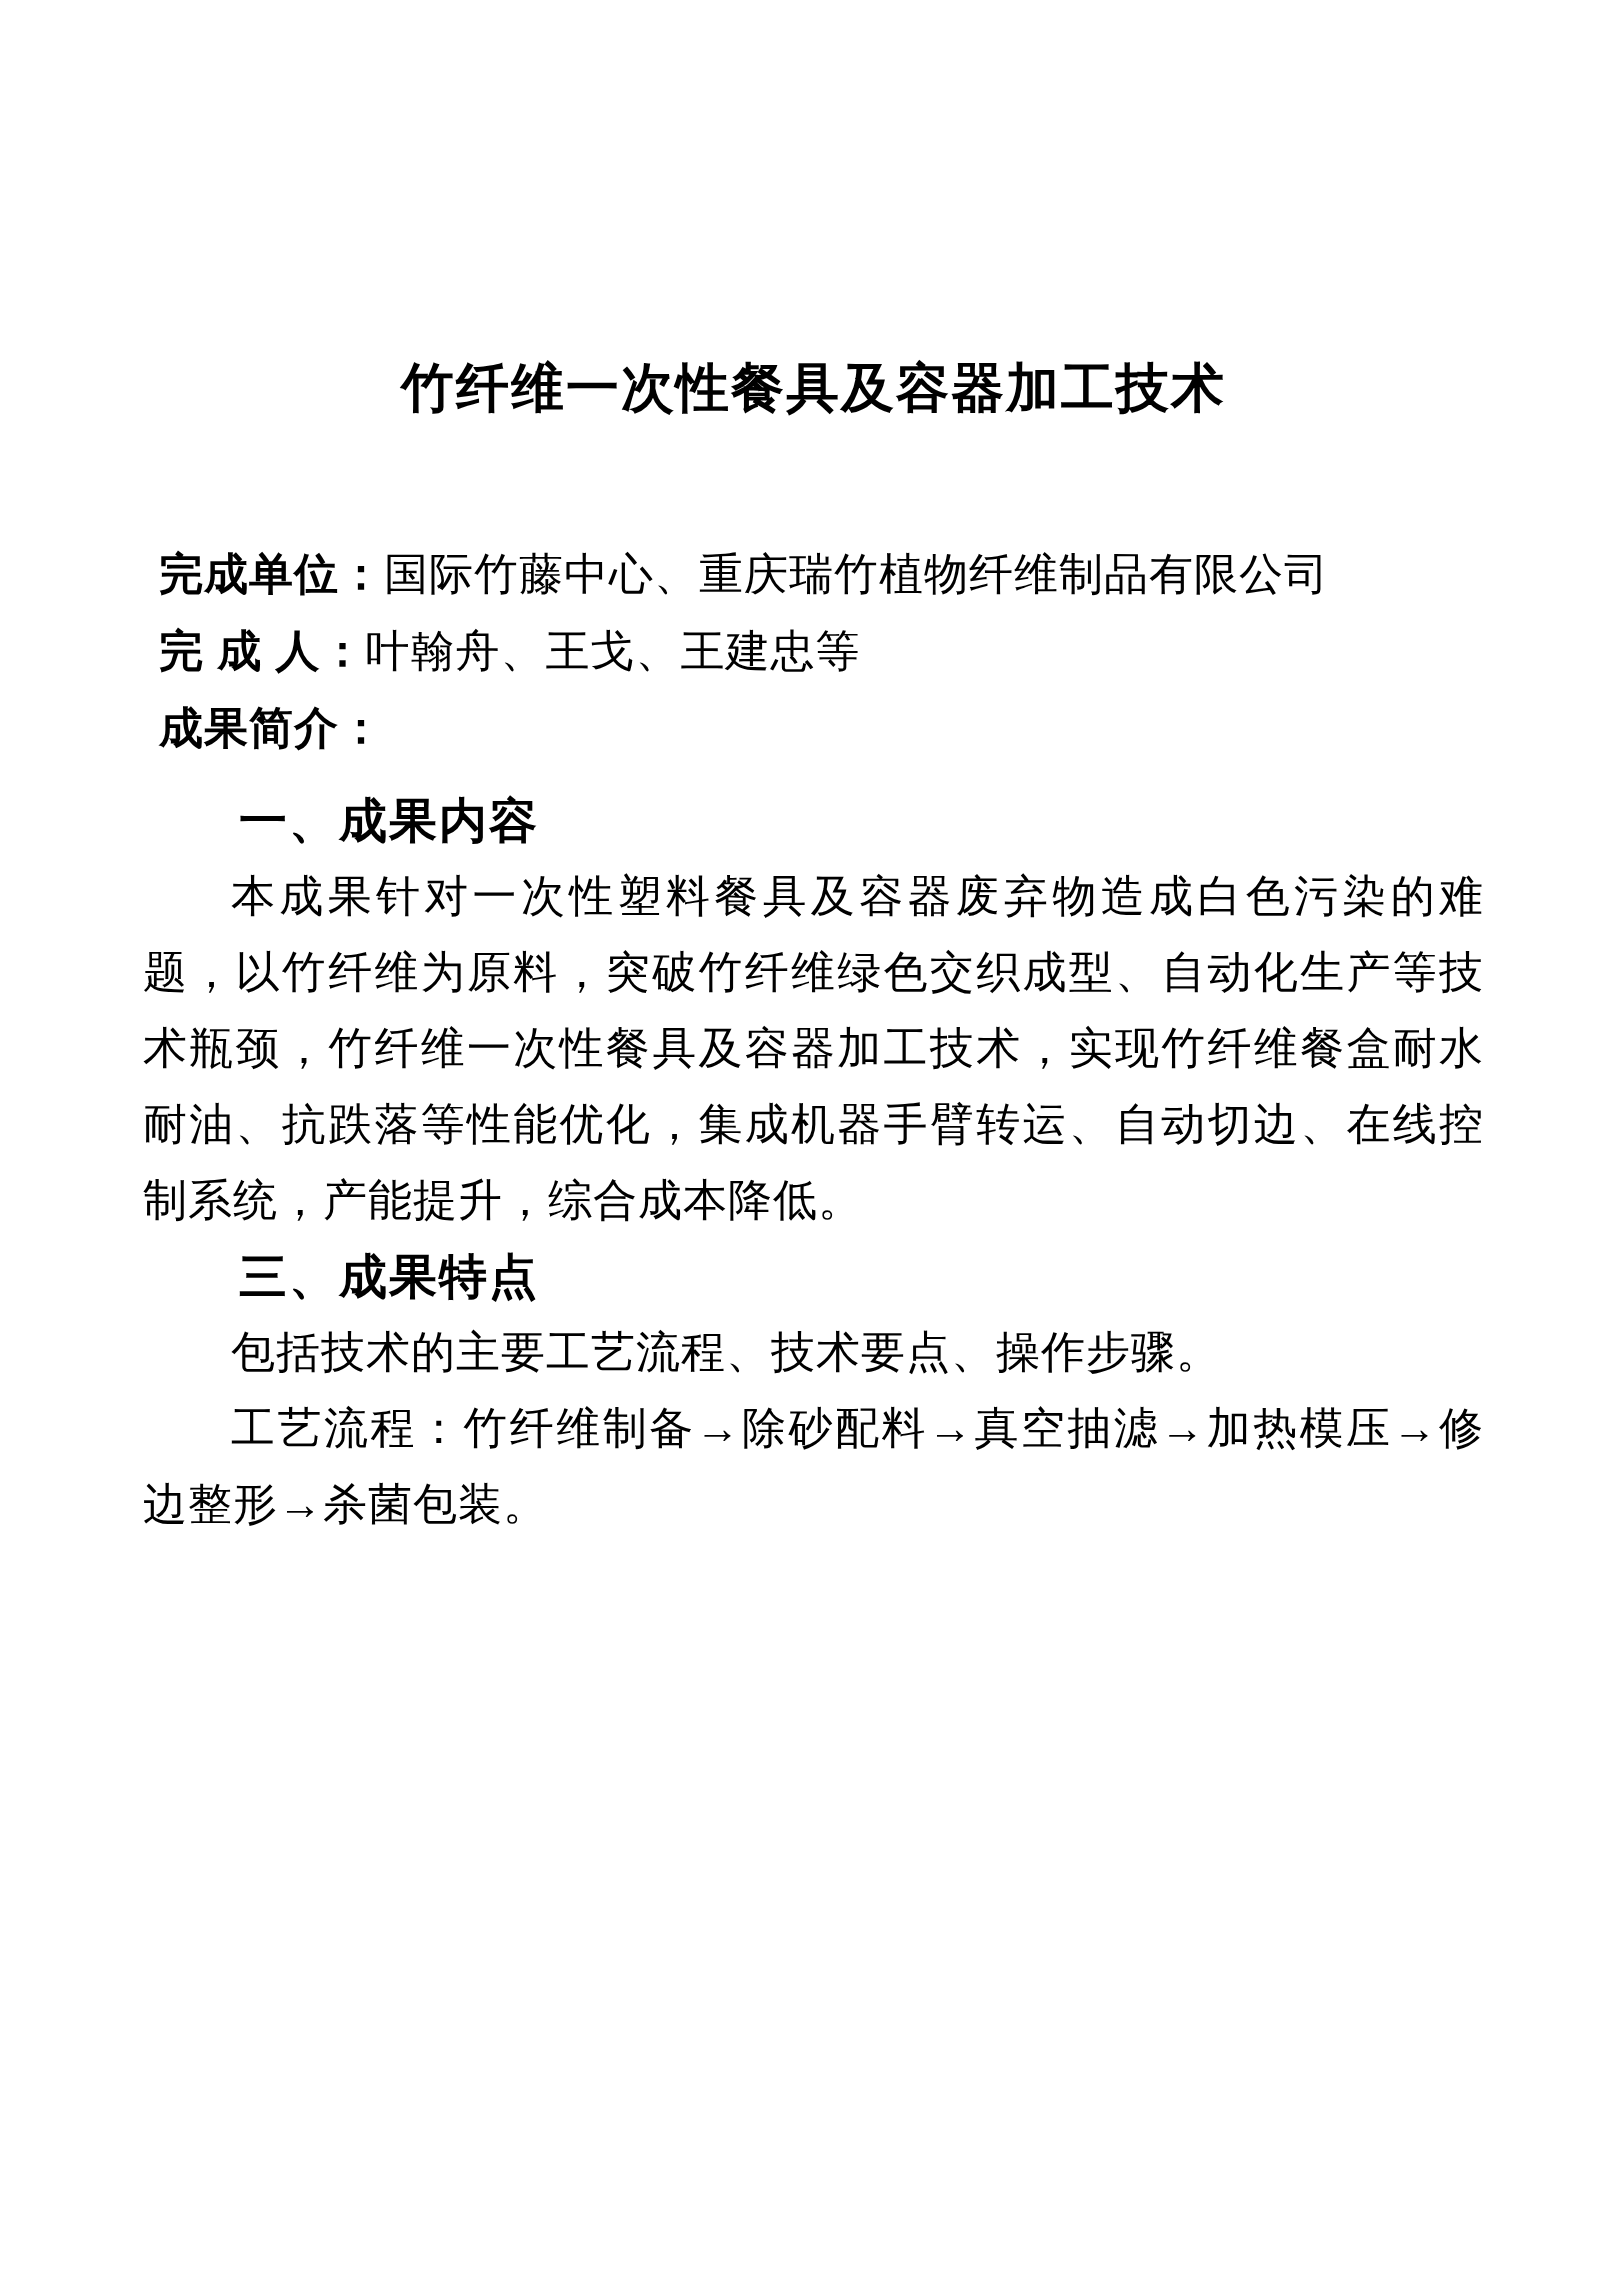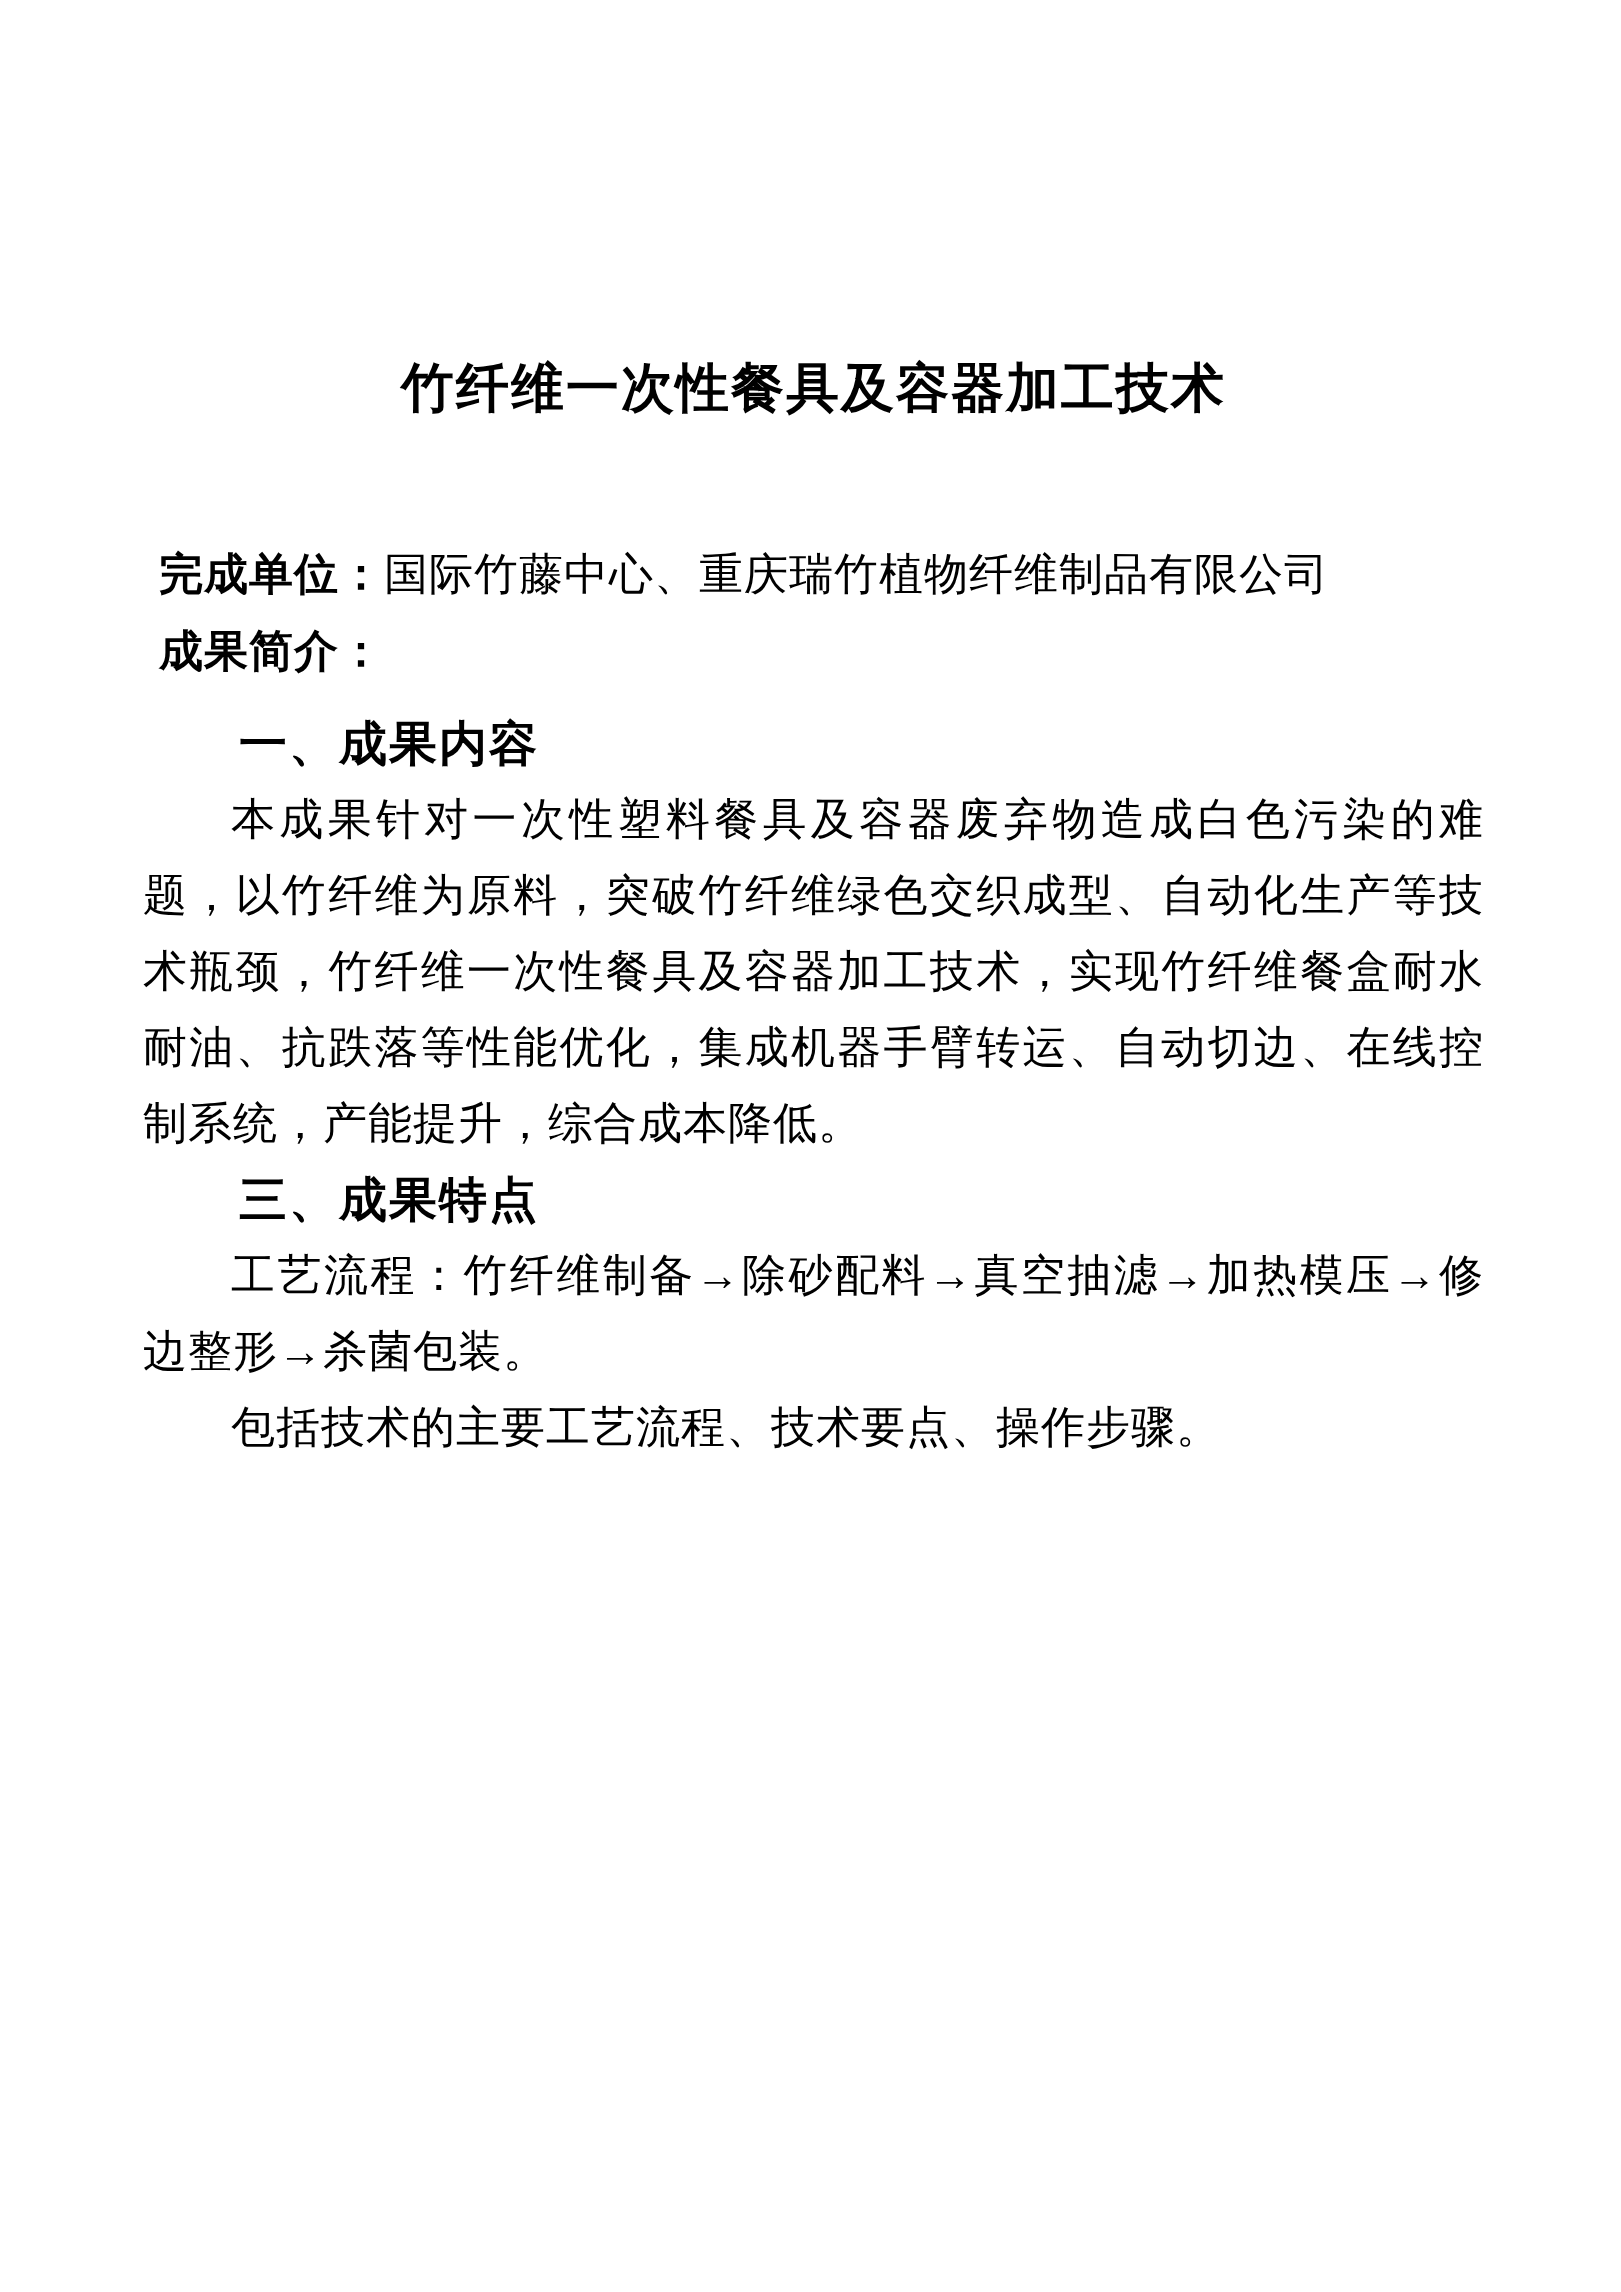--- a/index.html
+++ b/index.html
@@ -73,30 +73,33 @@
 
 <div class="page">
 
   <h1 class="doc-title">竹纤维一次性餐具及容器加工技术</h1>
 
   <div class="meta-block">
     <div class="meta-line">
       <span class="meta-label">完成单位：</span><span class="meta-value">国际竹藤中心、重庆瑞竹植物纤维制品有限公司</span>
     </div>
     <div class="meta-line">
+      <span class="meta-label">完 成 人：</span><span class="meta-value">叶翰舟、王戈、王建忠等</span>
+    </div>
+    <div class="meta-line">
       <span class="meta-label">成果简介：</span>
     </div>
   </div>
 
   <div>
     <h2 class="section-heading">一、成果内容</h2>
     <p class="body-para">本成果针对一次性塑料餐具及容器废弃物造成白色污染的难题，以竹纤维为原料，突破竹纤维绿色交织成型、自动化生产等技术瓶颈，竹纤维一次性餐具及容器加工技术，实现竹纤维餐盒耐水耐油、抗跌落等性能优化，集成机器手臂转运、自动切边、在线控制系统，产能提升，综合成本降低。</p>
   </div>
 
 
   <div>
     <h2 class="section-heading">三、成果特点</h2>
+    <p class="body-para">包括技术的主要工艺流程、技术要点、操作步骤。</p>
     <p class="body-para">工艺流程：竹纤维制备→除砂配料→真空抽滤→加热模压→修边整形→杀菌包装。</p>
-    <p class="body-para">包括技术的主要工艺流程、技术要点、操作步骤。</p>
   </div>
 
 </div>
 
 
 </body></html>

